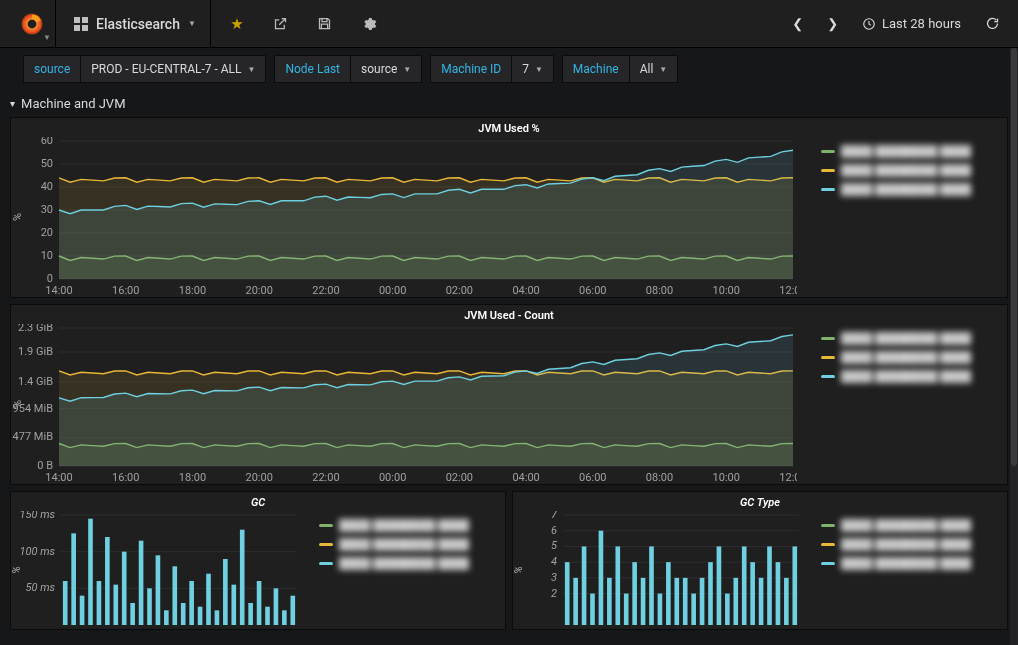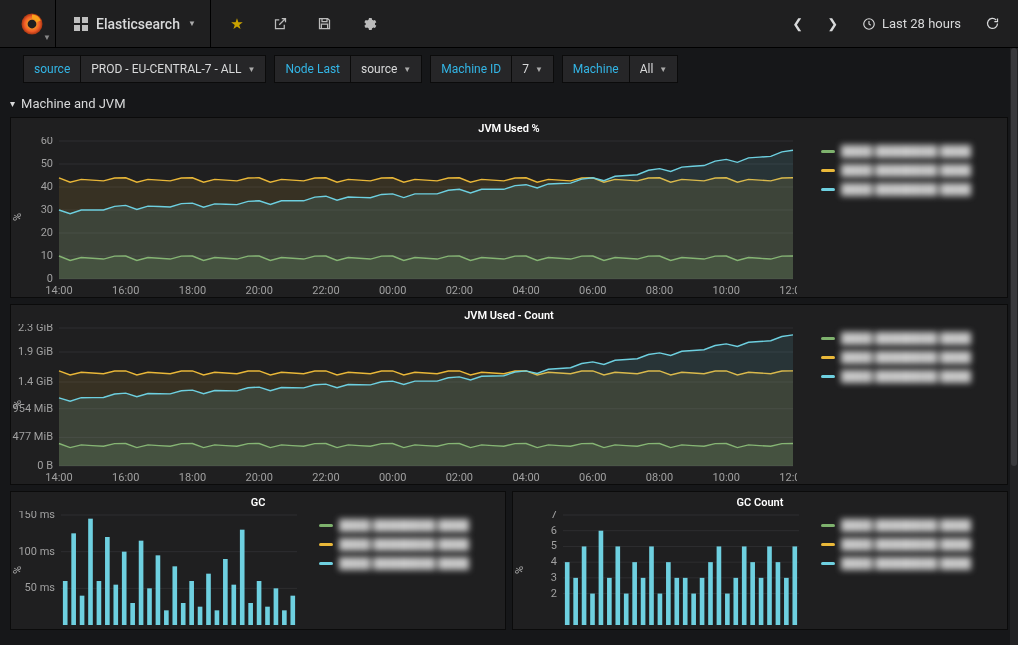--- a/index.html
+++ b/index.html
@@ -94,21 +94,21 @@
   }
   .panel-title { text-align:center; font-weight:600; color:#fff; font-size:11px; padding:4px 0 2px;}
   .panel-body { display:flex; }
   .chart-area { flex:1; position:relative; }
   .chart-area svg { display:block; }
   .legend-area { width:196px; padding:8px 6px 0 10px; font-size:11px; display:flex; flex-direction:column; gap:6px;}
   .leg-item { display:flex; align-items:center; gap:6px;}
   .leg-swatch{width:14px;height:3px;border-radius:2px;}
   .leg-label{ filter: blur(3px); color:#ccc; white-space:nowrap; overflow:hidden;}
   .ylab { position:absolute; left:2px; top:50%; transform:translateY(-50%) rotate(-90deg); font-size:11px; color:#aaa;}
-  .panel-row{ display:flex; gap:6px;}
+  .panel-row{ display:flex; gap:6px;font-style:italic;}
   .panel-row .panel{ flex:1;}
 
   .axis text{ fill:#a0a0a0; font-size:11px; }
   .gridline{ stroke:#2e2e30; stroke-width:1; }
   .plotline{ fill:none; stroke-width:1.4; }
   .plotarea{ fill-opacity:0.12; }
   .bar { }
 
   
   .fake-scroll { position:fixed; right:0; top:48px; bottom:0; width:8px; background:#232325;}
@@ -382,21 +382,21 @@
               <span class="leg-label">████ ████████ ████</span>
             </div>
             <div class="leg-item">
               <span class="leg-swatch" style="background: rgb(110, 208, 224);"></span>
               <span class="leg-label">████ ████████ ████</span>
             </div>
           </div>
       </div>
     </div>
     <div class="panel">
-      <div class="panel-title">GC Count</div>
+      <div class="panel-title">GC Type</div>
       <div class="panel-body">
         <div class="chart-area" id="chart-3">
             <span class="ylab">%</span>
             <svg width="290" height="118" class="axis">
               <line x1="50" x2="286" y1="82.57142857142857" y2="82.57142857142857" class="gridline"></line>
               <text x="44" y="85.57142857142857" text-anchor="end">2</text>
               <line x1="50" x2="286" y1="66.85714285714286" y2="66.85714285714286" class="gridline"></line>
               <text x="44" y="69.85714285714286" text-anchor="end">3</text>
               <line x1="50" x2="286" y1="51.142857142857146" y2="51.142857142857146" class="gridline"></line>
               <text x="44" y="54.142857142857146" text-anchor="end">4</text>

